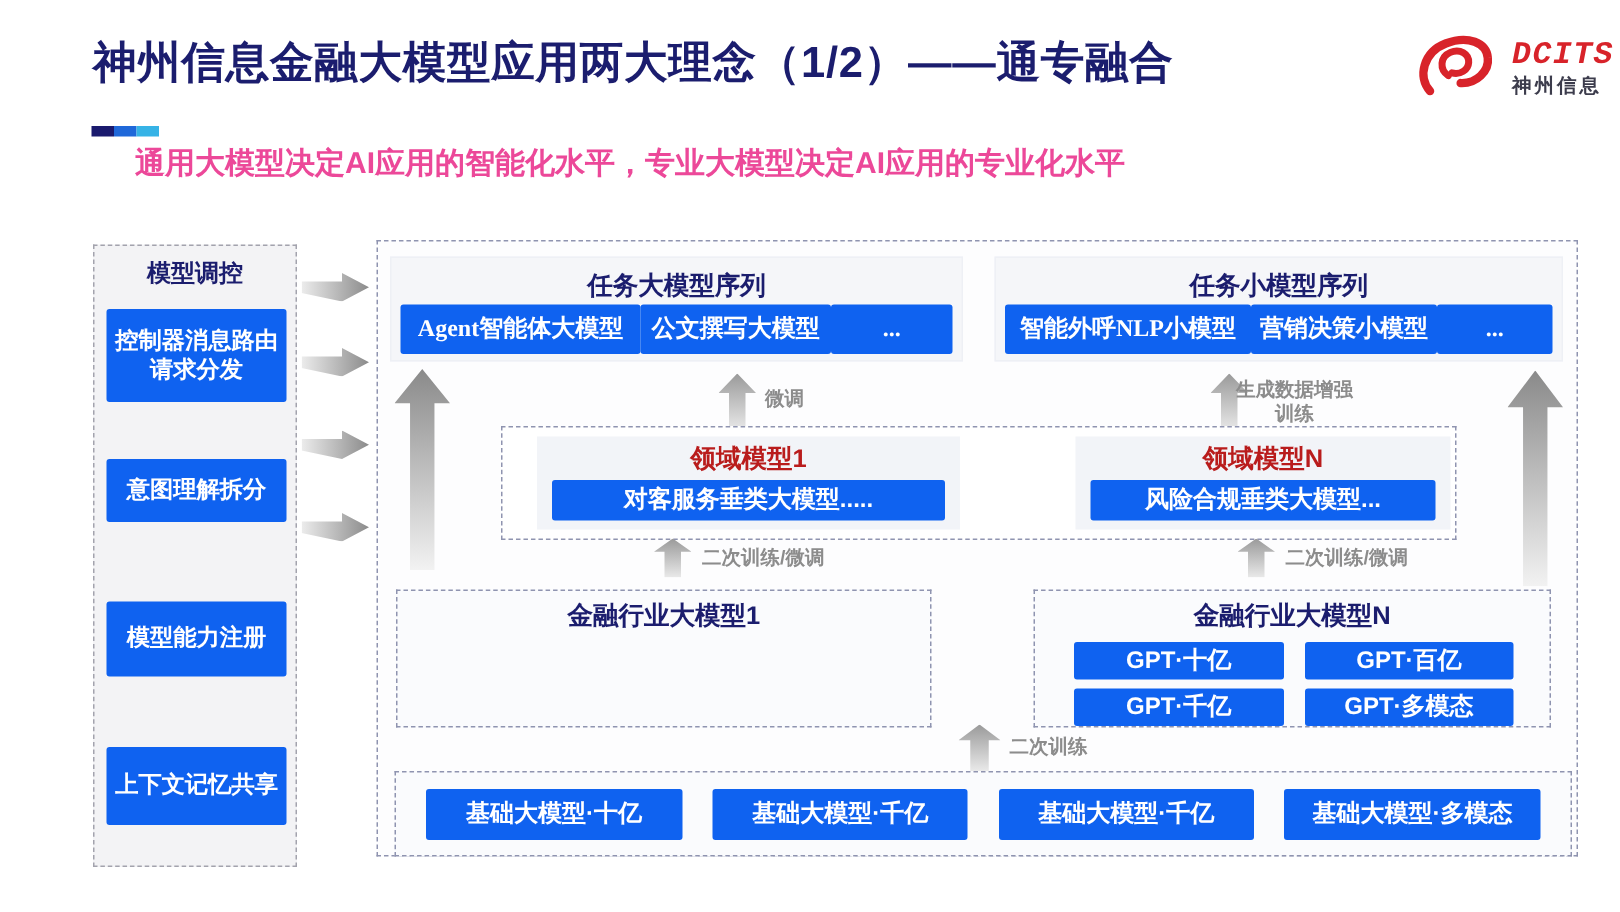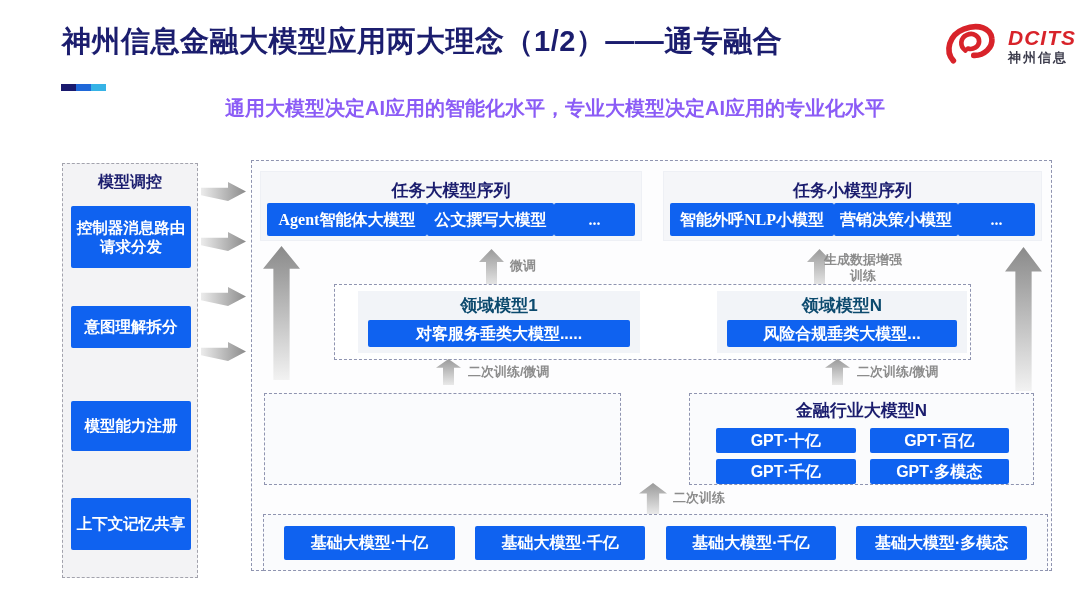--- a/index.html
+++ b/index.html
@@ -4,22 +4,22 @@
 <style>
   html,body{margin:0;padding:0;background:#fff;}
   #canvas{position:relative;width:1080px;height:608px;background:#ffffff;overflow:hidden;
           font-family:"Liberation Sans","DejaVu Sans",sans-serif;border-radius:11px;}
   .abs{position:absolute;}
 
   
   .title{left:62px;top:22px;font-size:29px;font-weight:bold;color:#1b1d6e;letter-spacing:.5px;white-space:nowrap;}
   .grad-bar{left:61px;top:84px;display:flex;}
   .grad-bar span{display:block;width:15px;height:7px;}
-  .subtitle{left:90px;top:95px;width:930px;text-align:center;font-size:20px;font-weight:bold;color:#8b5cf6;white-space:nowrap;}
-  .logo{left:941px;top:20px;display:flex;align-items:flex-start;gap:7px;}
+  .subtitle{left:90px;top:95px;width:930px;text-align:left;font-size:20px;font-weight:bold;color:#ec4899;white-space:nowrap;}
+  .logo{left:941px;top:20px;display:flex;align-items:flex-start;gap:7px;font-family:Liberation Mono, monospace;}
   .logo-text{margin-top:7px;line-height:1;}
   .brand{font-size:21px;font-weight:bold;font-style:italic;color:#d8232a;letter-spacing:1px;}
   .brand-cn{margin-top:3px;font-size:13px;font-weight:bold;color:#3c3c4c;letter-spacing:2px;}
 
   
   .sidebar{left:62px;top:163px;width:136px;height:415px;background:#f3f3f5;border:1px dashed #a3a3ad;box-sizing:border-box;}
   .sb-header{position:absolute;left:0;right:0;top:8px;text-align:center;font-size:16px;font-weight:bold;color:#1b1d6e;}
   .sb-item{position:absolute;left:8px;width:120px;background:#0f62f0;color:#fff;font-size:15.5px;font-weight:bold;
            display:flex;align-items:center;justify-content:center;text-align:center;line-height:1.25;border-radius:2px;}
   .sb-i1{top:42px;height:62px;} .sb-i2{top:142px;height:42px;} .sb-i3{top:237px;height:50px;} .sb-i4{top:334px;height:52px;}
@@ -52,21 +52,21 @@
   .arr{left:573px;top:198px;width:25px;height:26px;}
   .abt{left:387px;top:322px;width:28px;height:31px;}
 
   .glabel{font-size:13px;font-weight:bold;color:#8c8c8c;line-height:1.2;}
   .lft{left:258px;top:97px;} .lgen{left:568px;top:91px;width:86px;text-align:center;}
   .lrl{left:216px;top:203px;} .lrr{left:605px;top:203px;} .lbt{left:421px;top:329px;}
 
   .domain-box{left:82px;top:123px;width:637px;height:76px;background:#fff;border:1px dashed #8f94b0;box-sizing:border-box;}
   .dpanel{position:absolute;top:6px;height:62px;background:#f2f4f8;}
   .dp1{left:23px;width:282px;} .dp2{left:382px;width:250px;}
-  .dheader{display:block;text-align:center;margin-top:3px;font-size:17px;font-weight:bold;color:#0c4a6e;}
+  .dheader{display:block;text-align:center;margin-top:3px;font-size:17px;font-weight:bold;color:#b91c1c;}
   .dchip{margin:3px 10px 0;height:27px;}
 
   .fin-box{position:absolute;top:232px;height:92px;background:#fafbfd;border:1px dashed #8f94b0;box-sizing:border-box;}
   .f1{left:12px;width:357px;} .f2{left:437px;width:345px;}
   .fheader{display:block;text-align:center;margin-top:5px;font-size:17px;font-weight:bold;color:#1b1d6e;}
   .fin-grid{margin:6px 24px 0 26px;display:grid;grid-template-columns:1fr 1fr;column-gap:14px;row-gap:6px;}
   .fchip{height:25px;}
 
   .base-box{left:11px;top:353px;width:785px;height:57px;background:#fafbfd;border:1px dashed #8f94b0;box-sizing:border-box;
             display:flex;align-items:center;justify-content:space-evenly;}
@@ -148,20 +148,21 @@
         <div class="chip dchip">风险合规垂类大模型...</div>
       </div>
     </div>
 
     <div class="abs arrow-up sm arl"></div>
     <div class="abs glabel lrl">二次训练/微调</div>
     <div class="abs arrow-up sm arr"></div>
     <div class="abs glabel lrr">二次训练/微调</div>
 
     <div class="fin-box f1">
+      <span class="fheader">金融行业大模型1</span>
     </div>
     <div class="fin-box f2">
       <span class="fheader">金融行业大模型N</span>
       <div class="fin-grid">
         <div class="chip fchip">GPT·十亿</div>
         <div class="chip fchip">GPT·百亿</div>
         <div class="chip fchip">GPT·千亿</div>
         <div class="chip fchip">GPT·多模态</div>
       </div>
     </div>

